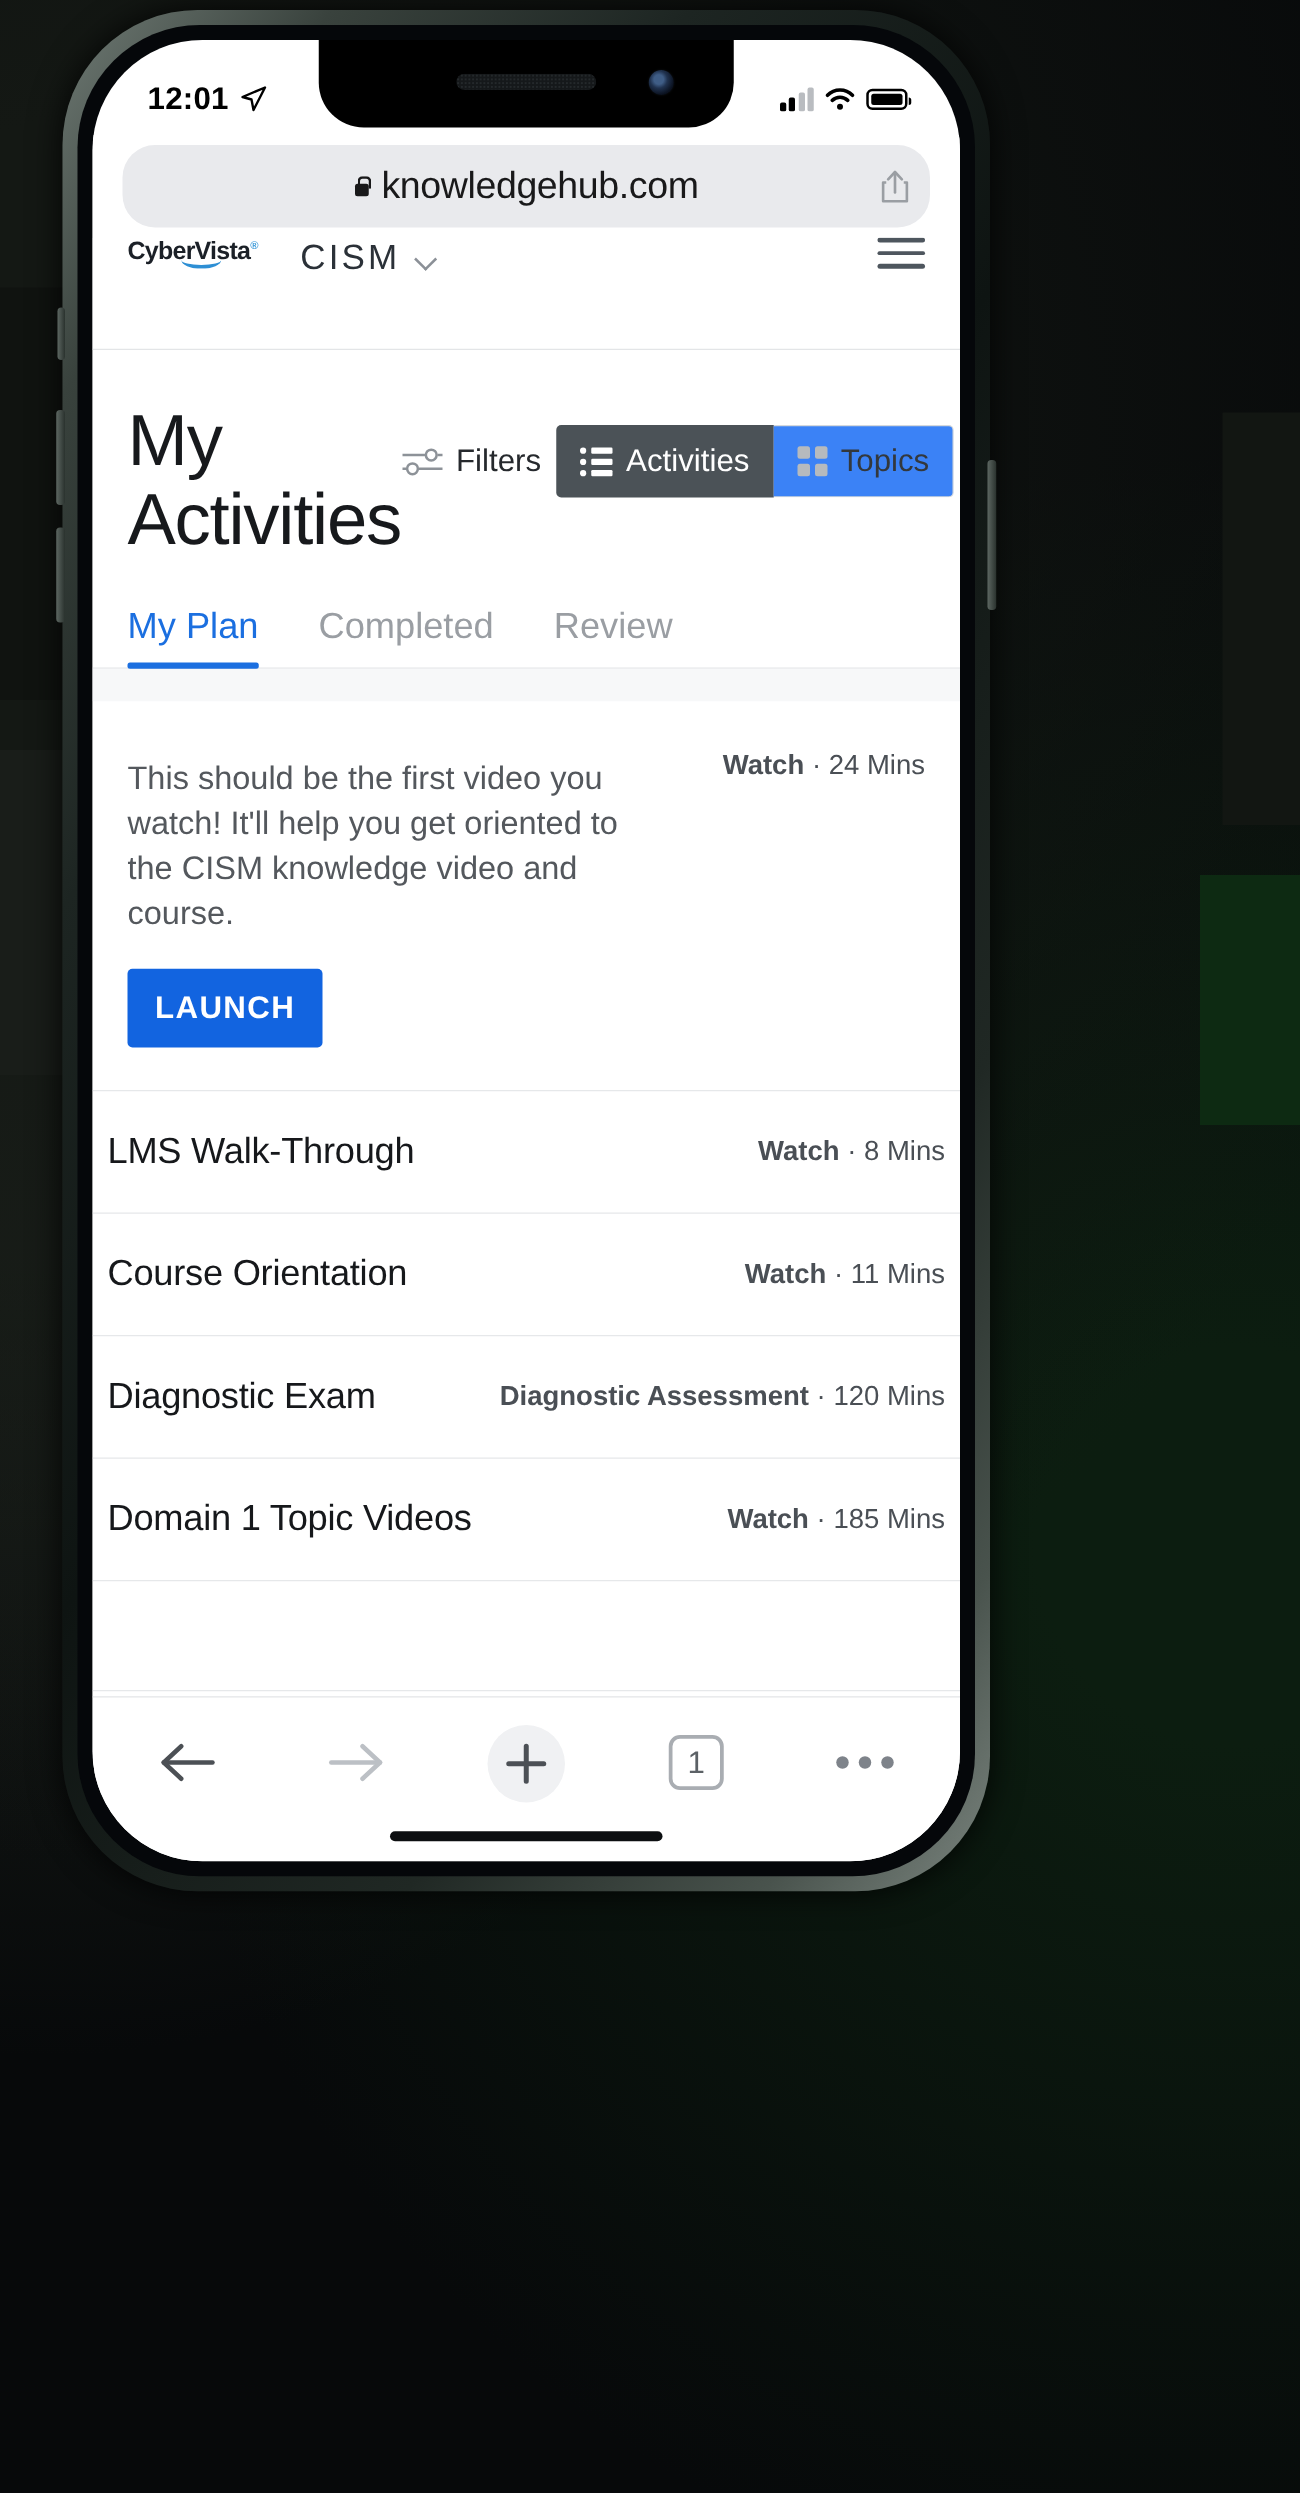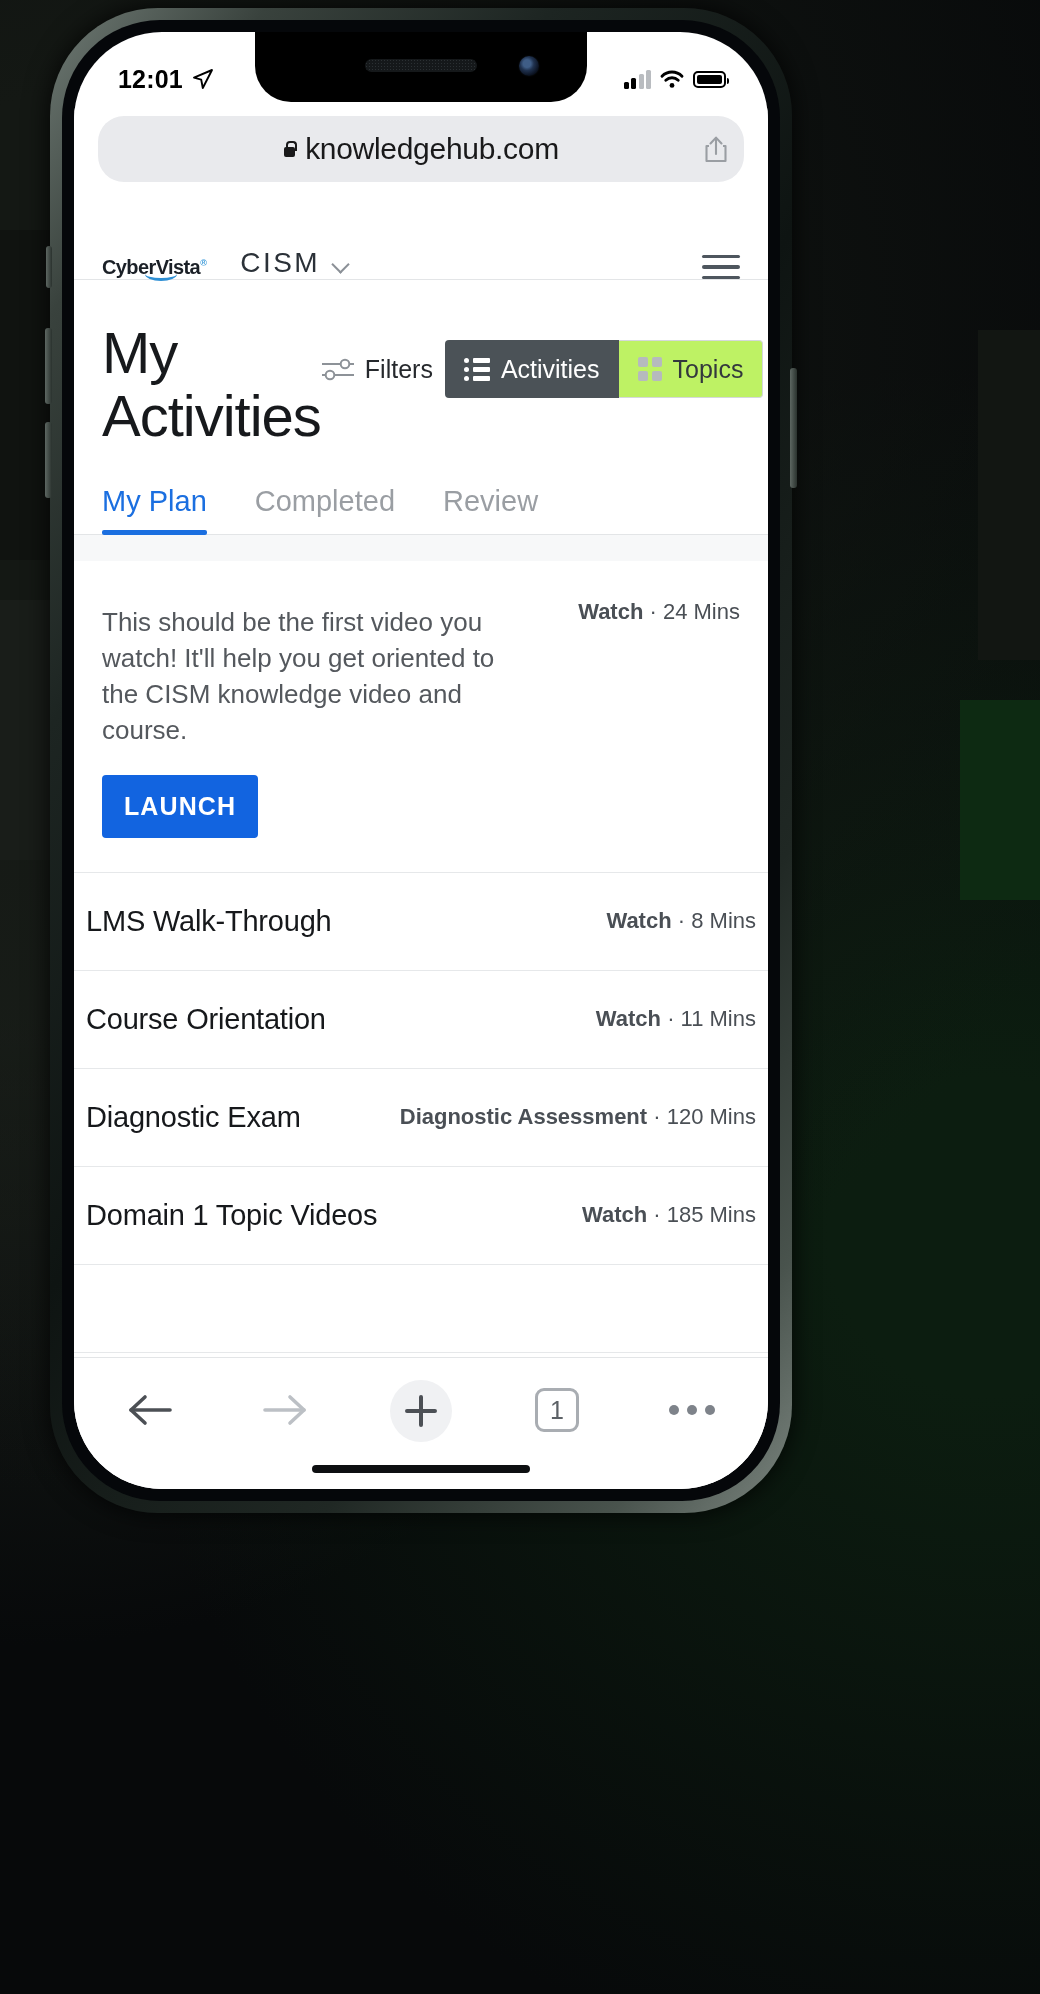--- a/index.html
+++ b/index.html
@@ -106,21 +106,21 @@
   #lock:before { content:""; position:absolute; left:1px; top:6px; width:11px; height:10px; background:#19191a; border-radius:2px; }
   #lock:after { content:""; position:absolute; left:3.2px; top:0; width:6.5px; height:8px; border:2px solid #19191a; border-bottom:none; border-radius:4px 4px 0 0; }
   #share-icon { position:absolute; right:16px; top:50%; transform:translateY(-50%); width:24px; height:28px; }
 
   
   #page { position:absolute; top:158px; left:0; right:0; bottom:132px; background:#fff; overflow:hidden; }
 
   
   #site-header {
     height:90px; border-bottom:1px solid #e3e5e7;
-    display:flex; align-items:flex-end; padding:0 28px 0 28px;
+    display:flex; align-items:flex-start; padding:0 28px 0 28px;
     background:#fff;
   }
   #logo { display:flex; flex-direction:column; align-items:flex-start; position:relative; }
   #logo-text { font-size:20px; font-weight:bold; color:#1b2027; letter-spacing:-.6px; position:relative; }
   #logo-text .reg { font-size:9px; vertical-align:super; color:#3b9ad9; }
   #logo-swoosh {
     position:absolute; left:43px; bottom:-2px; width:32px; height:7px;
     border-bottom:3.5px solid #2e8fd4; border-radius:0 0 50% 50%/0 0 100% 100%;
   }
   #course-select { display:flex; align-items:center; gap:13px; margin-left:34px; }
@@ -139,21 +139,21 @@
   #page-title { font-size:58px; line-height:1.08; color:#17191c; font-weight:400; letter-spacing:-1px; max-width:260px; }
   #title-actions { margin-left:auto; display:flex; align-items:center; gap:12px; padding-top:18px; }
   #filters-btn { display:flex; align-items:center; gap:10px; cursor:pointer; }
   #filters-icon { width:34px; height:26px; position:relative; }
   #filters-label { font-size:25px; color:#26292d; }
   .seg {
     display:flex; align-items:center; gap:11px;
     height:58px; padding:0 19px; font-size:25px; cursor:pointer;
   }
   #seg-activities { background:#4b5257; color:#fff; border-radius:4px 0 0 4px; }
-  #seg-topics { background:#bef264; color:#33383d; border:1px solid #d5d8db; border-left:none; border-radius:0 4px 4px 0; }
+  #seg-topics { background:#3b82f6; color:#33383d; border:1px solid #d5d8db; border-left:none; border-radius:0 4px 4px 0; }
   .list-icon { width:26px; display:flex; flex-direction:column; gap:4px; }
   .list-icon .ln { display:flex; align-items:center; gap:4px; }
   .list-icon .dot { width:5px; height:5px; border-radius:50%; background:#fff; }
   .list-icon .bar { flex:1; height:5px; background:#fff; border-radius:1px; }
   .grid-icon { width:24px; height:24px; display:grid; grid-template-columns:1fr 1fr; grid-template-rows:1fr 1fr; gap:4px; }
   .grid-icon span { background:#b6babe; border-radius:2px; }
 
   
   #tabs { display:flex; gap:48px; padding:38px 28px 0 28px; border-bottom:1px solid #e3e5e7; }
   .tab { font-size:29px; padding-bottom:16px; color:#9a9ea3; position:relative; cursor:pointer; }

